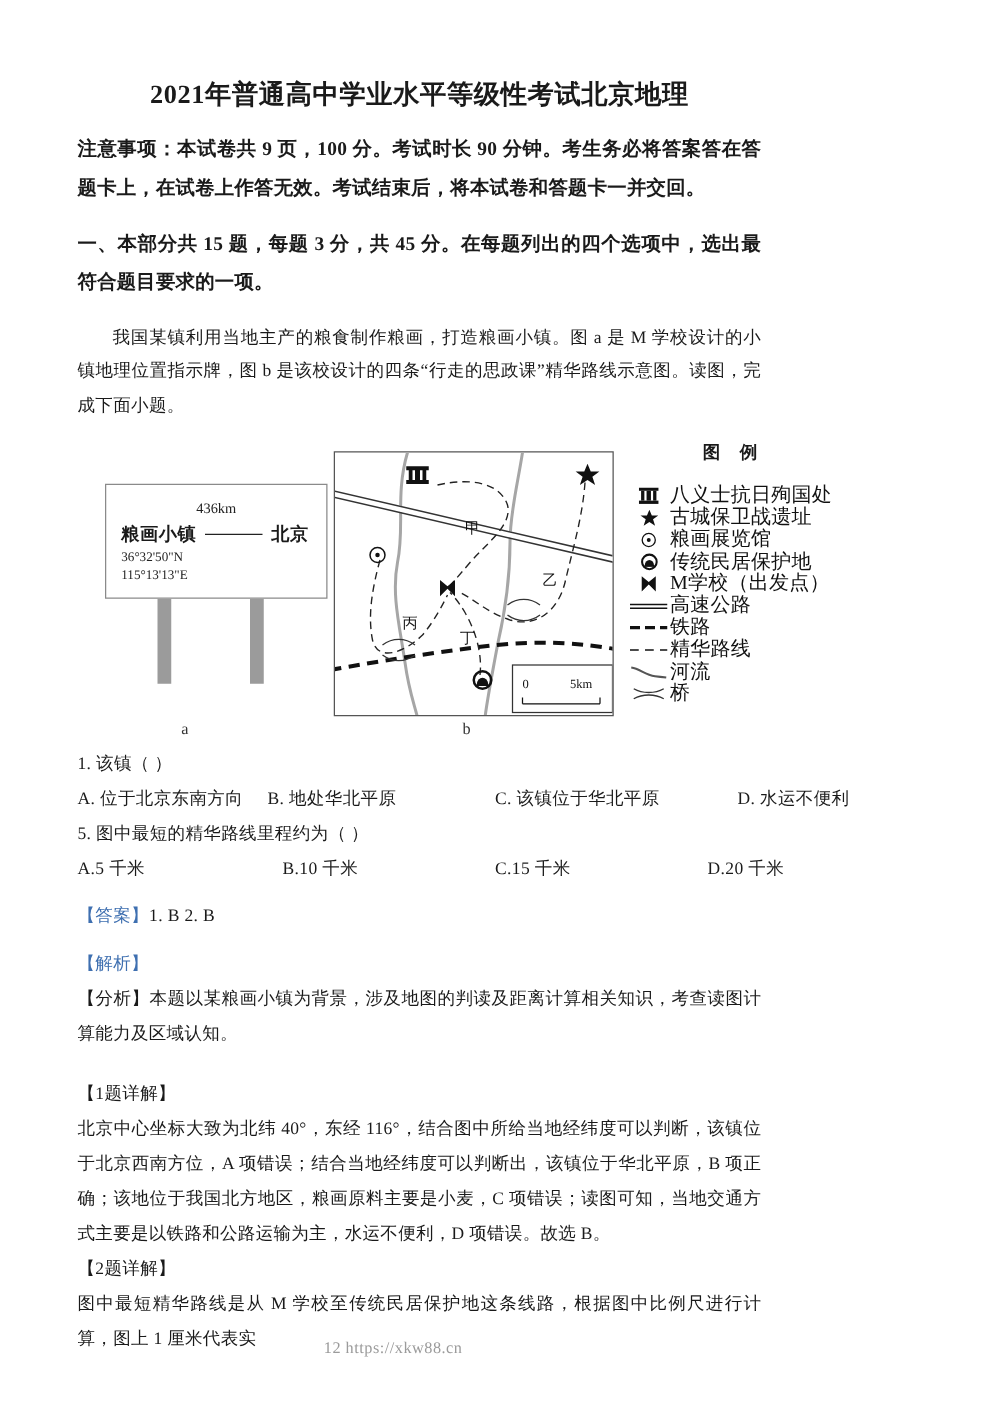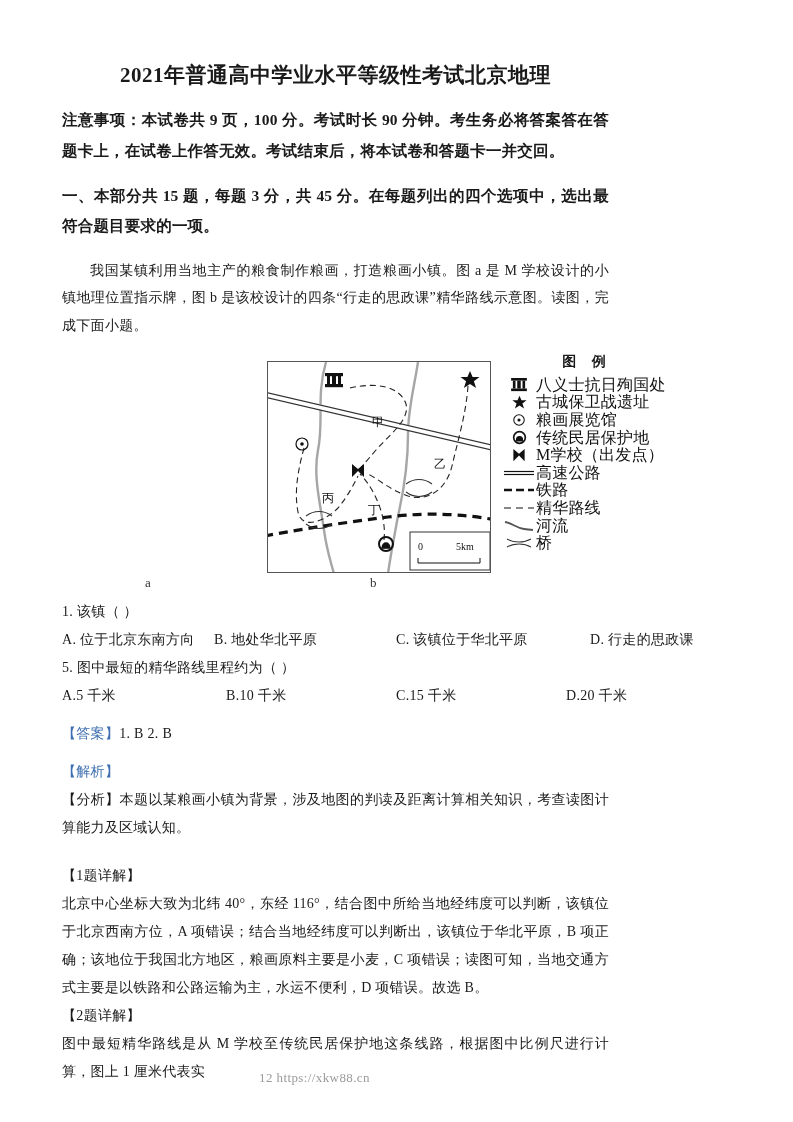--- a/index.html
+++ b/index.html
@@ -163,21 +163,21 @@
     position: absolute;
     left: 440px;
     top: 0px;
     width: 160px;
   }
   .legend-title {
     font-size: 14px;
     font-weight: bold;
     letter-spacing: 6px;
     text-align: center;
-    margin: 0 0 5px 10px;
+    margin: 0 0 17px 10px;
   }
   .legend-row {
     display: flex;
     align-items: center;
     height: 17.6px;
   }
   .legend-sym {
     width: 34px;
     flex: 0 0 34px;
     display: flex;
@@ -255,20 +255,36 @@
   <h1 class="doc-title">2021年普通高中学业水平等级性考试北京地理</h1>
 
   <p class="notice">注意事项：本试卷共 9 页，100 分。考试时长 90 分钟。考生务必将答案答在答题卡上，在试卷上作答无效。考试结束后，将本试卷和答题卡一并交回。</p>
 
   <p class="section-head">一、本部分共 15 题，每题 3 分，共 45 分。在每题列出的四个选项中，选出最符合题目要求的一项。</p>
 
   <p class="intro">我国某镇利用当地主产的粮食制作粮画，打造粮画小镇。图 a 是 M 学校设计的小镇地理位置指示牌，图 b 是该校设计的四条“行走的思政课”精华路线示意图。读图，完成下面小题。</p>
 
   <div class="figures">
 
+    <div class="fig-a">
+      <div class="sign-board">
+        <div class="sign-km">436km</div>
+        <div class="sign-row">
+          <span class="sign-town">粮画小镇</span>
+          <span class="sign-dash"></span>
+          <span class="sign-city">北京</span>
+        </div>
+        <div class="sign-coords">
+          <div>36°32'50"N</div>
+          <div>115°13'13"E</div>
+        </div>
+      </div>
+      <div class="sign-leg leg-left"></div>
+      <div class="sign-leg leg-right"></div>
+    </div>
     <div class="fig-label label-a">a</div>
 
     <div class="fig-b">
       <div class="map-frame">
         <svg width="224" height="212" viewBox="0 0 224 212">
 
           <g stroke="#a6a6a6" stroke-width="2.4" fill="none">
             <path d="M58 0 C48 34, 56 60, 50 88 C45 114, 52 140, 56 168 C59 190, 63 200, 66 212"></path>
             <path d="M150 0 C146 26, 140 48, 140 72 C140 100, 136 128, 130 154 C126 176, 122 196, 120 212"></path>
           </g>
@@ -458,21 +474,21 @@
     <span class="opt" style="left:0px;">
       <span>A.</span>&nbsp;<span>位于北京东南方向</span>
     </span>
     <span class="opt" style="left:152px;">
       <span>B.</span>&nbsp;<span>地处华北平原</span>
     </span>
     <span class="opt" style="left:334px;">
       <span>C.</span>&nbsp;<span>该镇位于华北平原</span>
     </span>
     <span class="opt" style="left:528px;">
-      <span>D.</span>&nbsp;<span>行走的思政课</span>
+      <span>D.</span>&nbsp;<span>水运不便利</span>
     </span>
   </div>
 
   <div class="q-line">5. 图中最短的精华路线里程约为（    ）</div>
   <div class="opts">
     <span class="opt" style="left:0px;">
       <span>A.</span><span>5 千米</span>
     </span>
     <span class="opt" style="left:164px;text-align:center;">
       <span>B.</span><span>10 千米</span>

